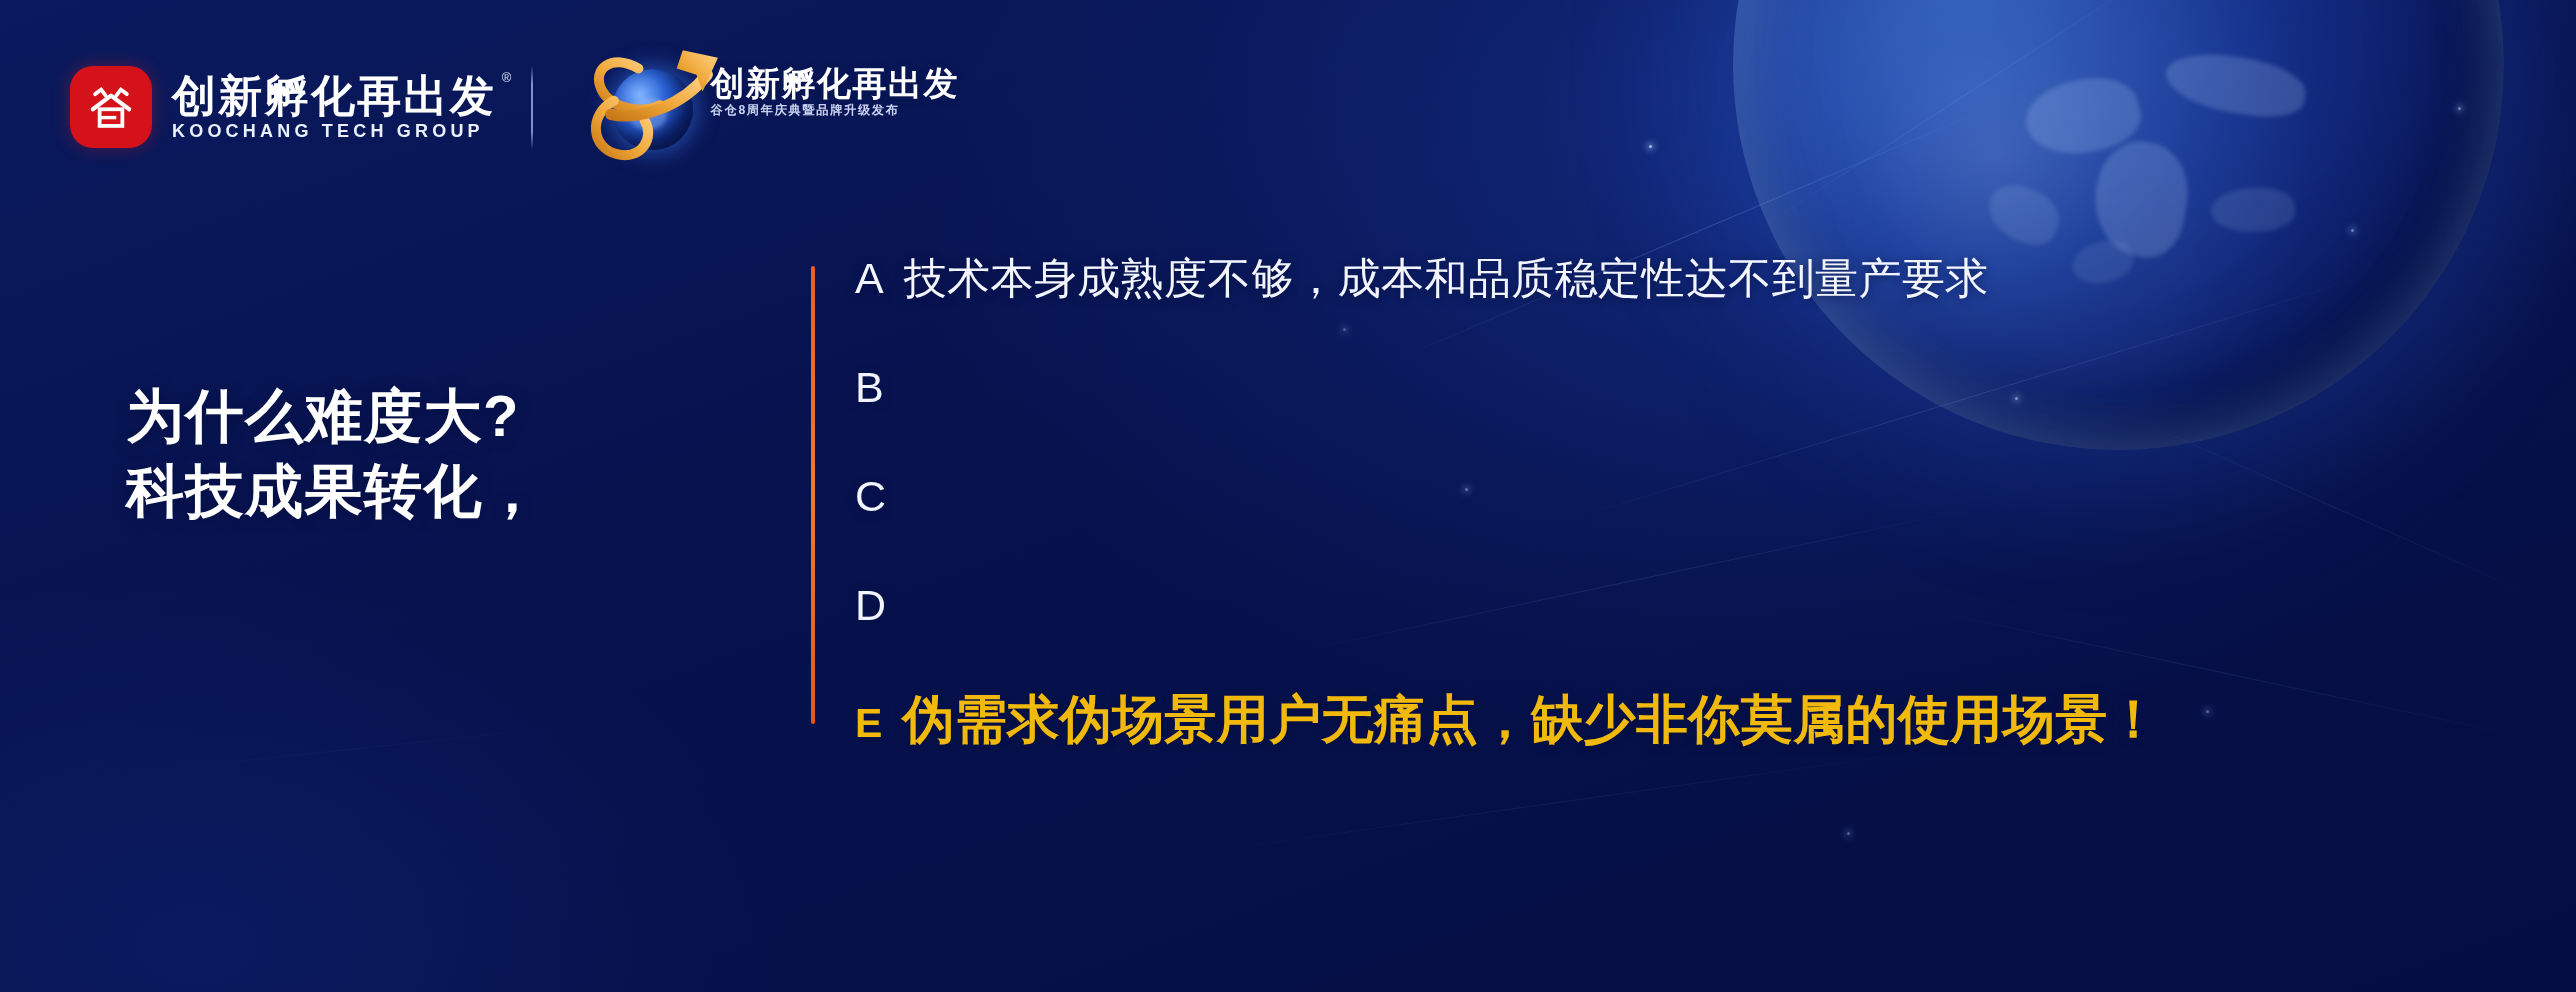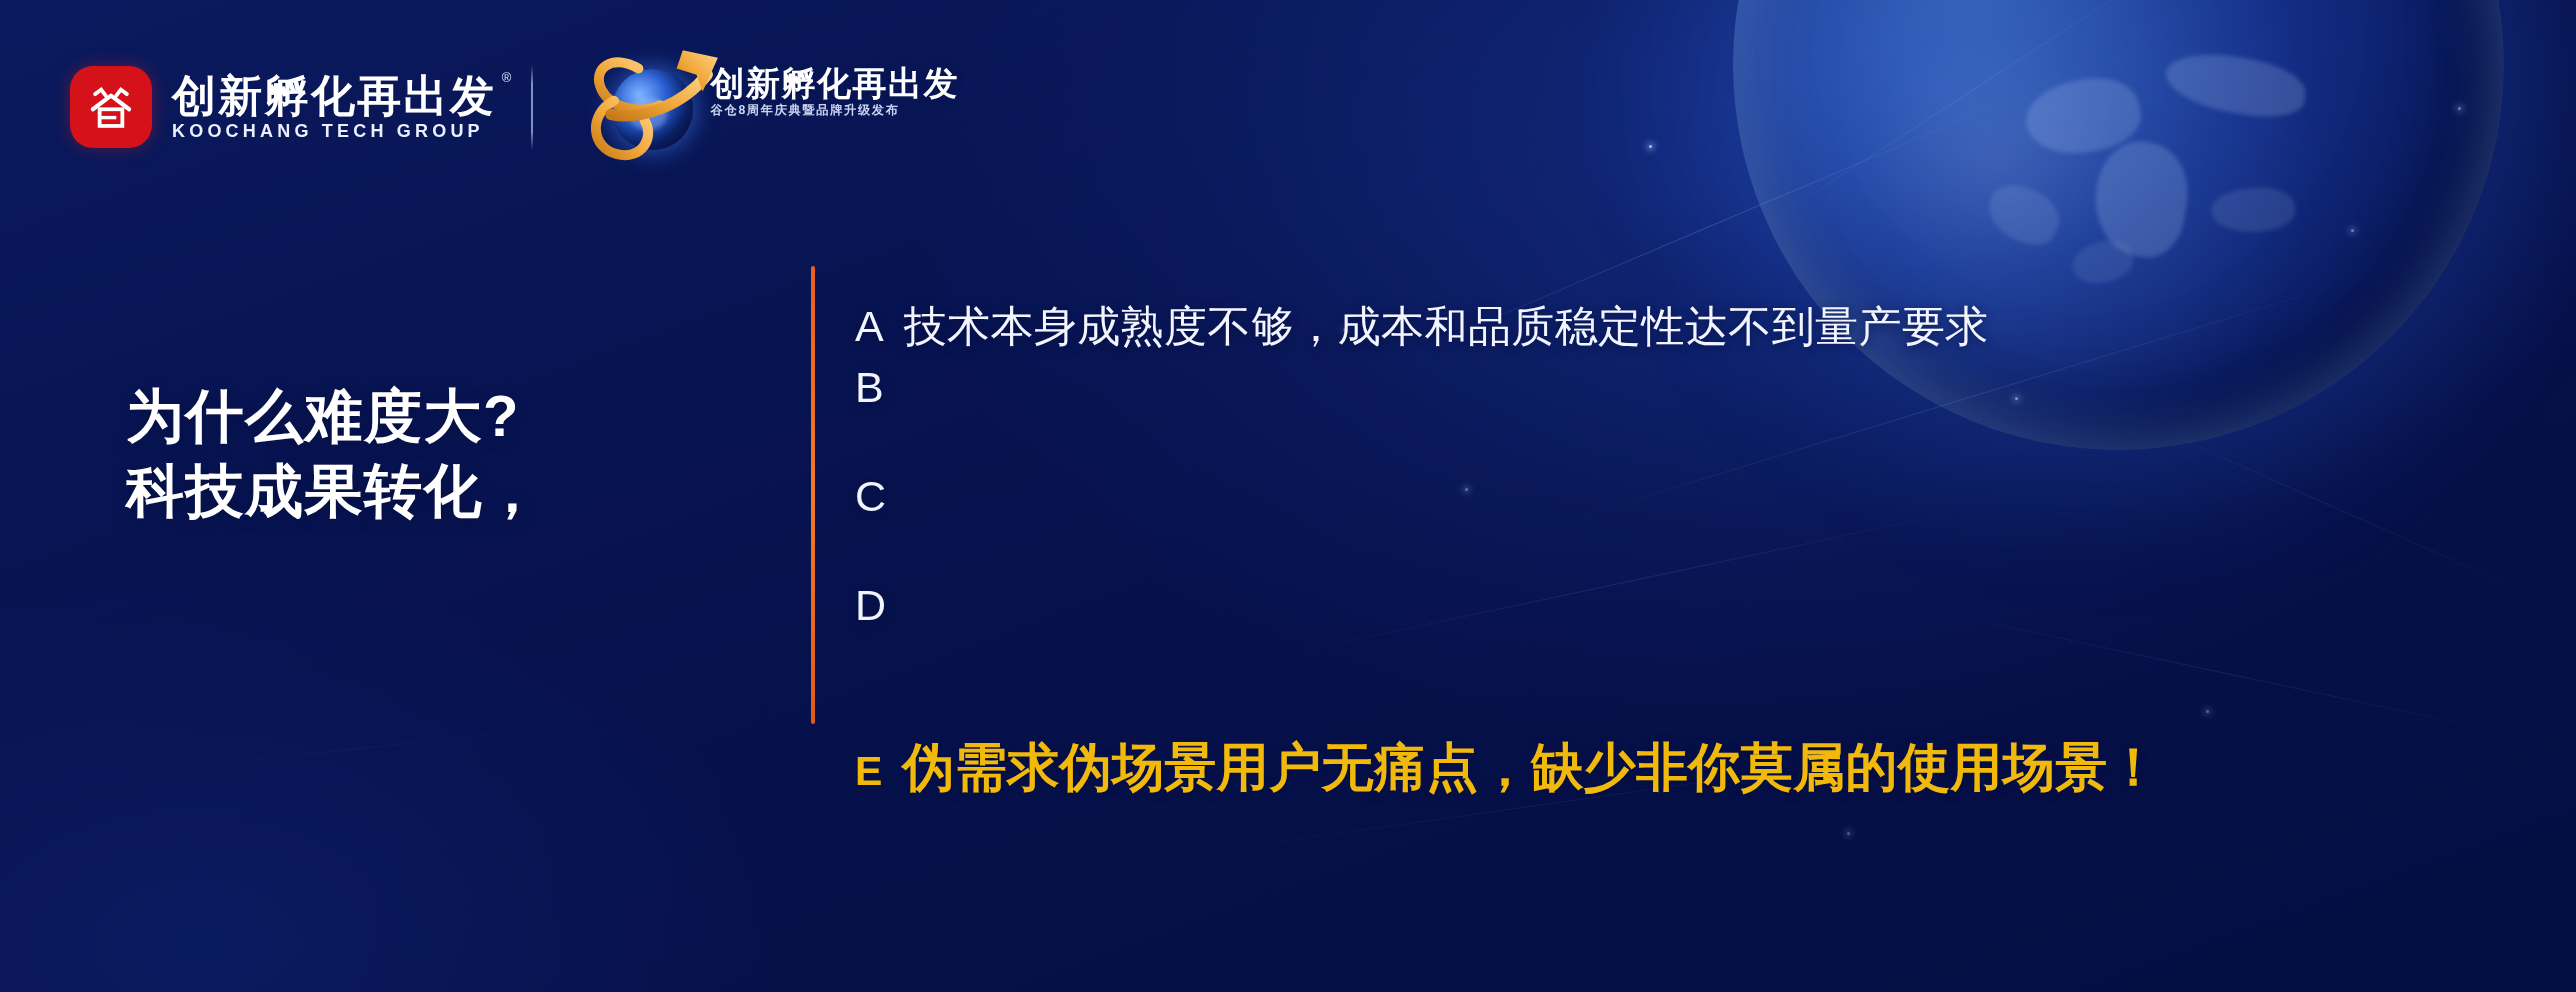--- a/index.html
+++ b/index.html
@@ -272,21 +272,20 @@
     flex: none;
     text-shadow: 0 1.5px 9.2px rgba(5,14,60,0.75);
   }
   .answer-text {
     font-size: 43px;
     font-weight: 400;
     color: #f2f5ff;
     letter-spacing: 0.4px;
     line-height: 1;
     text-shadow: 0 1.5px 9.2px rgba(5,14,60,0.75);
-    margin-top: 48px;
   }
 
   .answer-row.highlight .answer-key,
   .answer-row.highlight .answer-text {
     color: #f0b90b;
     font-weight: 700;
   }
   .answer-row.highlight .answer-key { font-size: 41px; }
   .answer-row.highlight .answer-text { font-size: 52px; letter-spacing: 0.4px; }
 </style>

